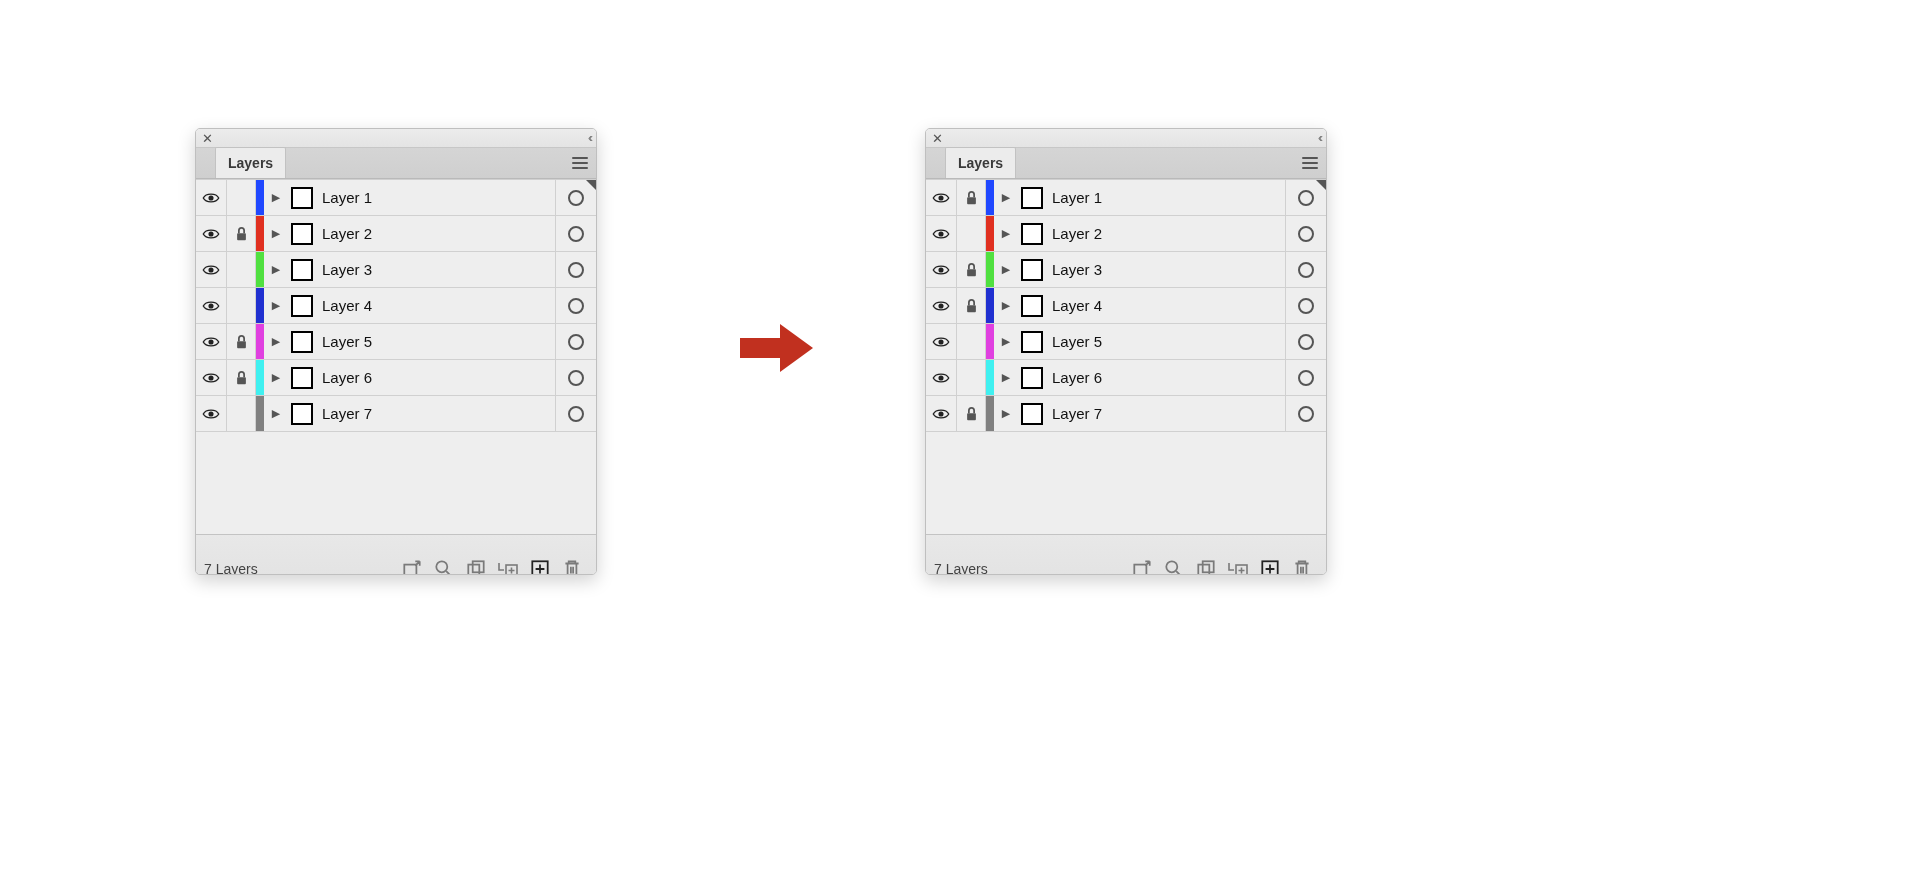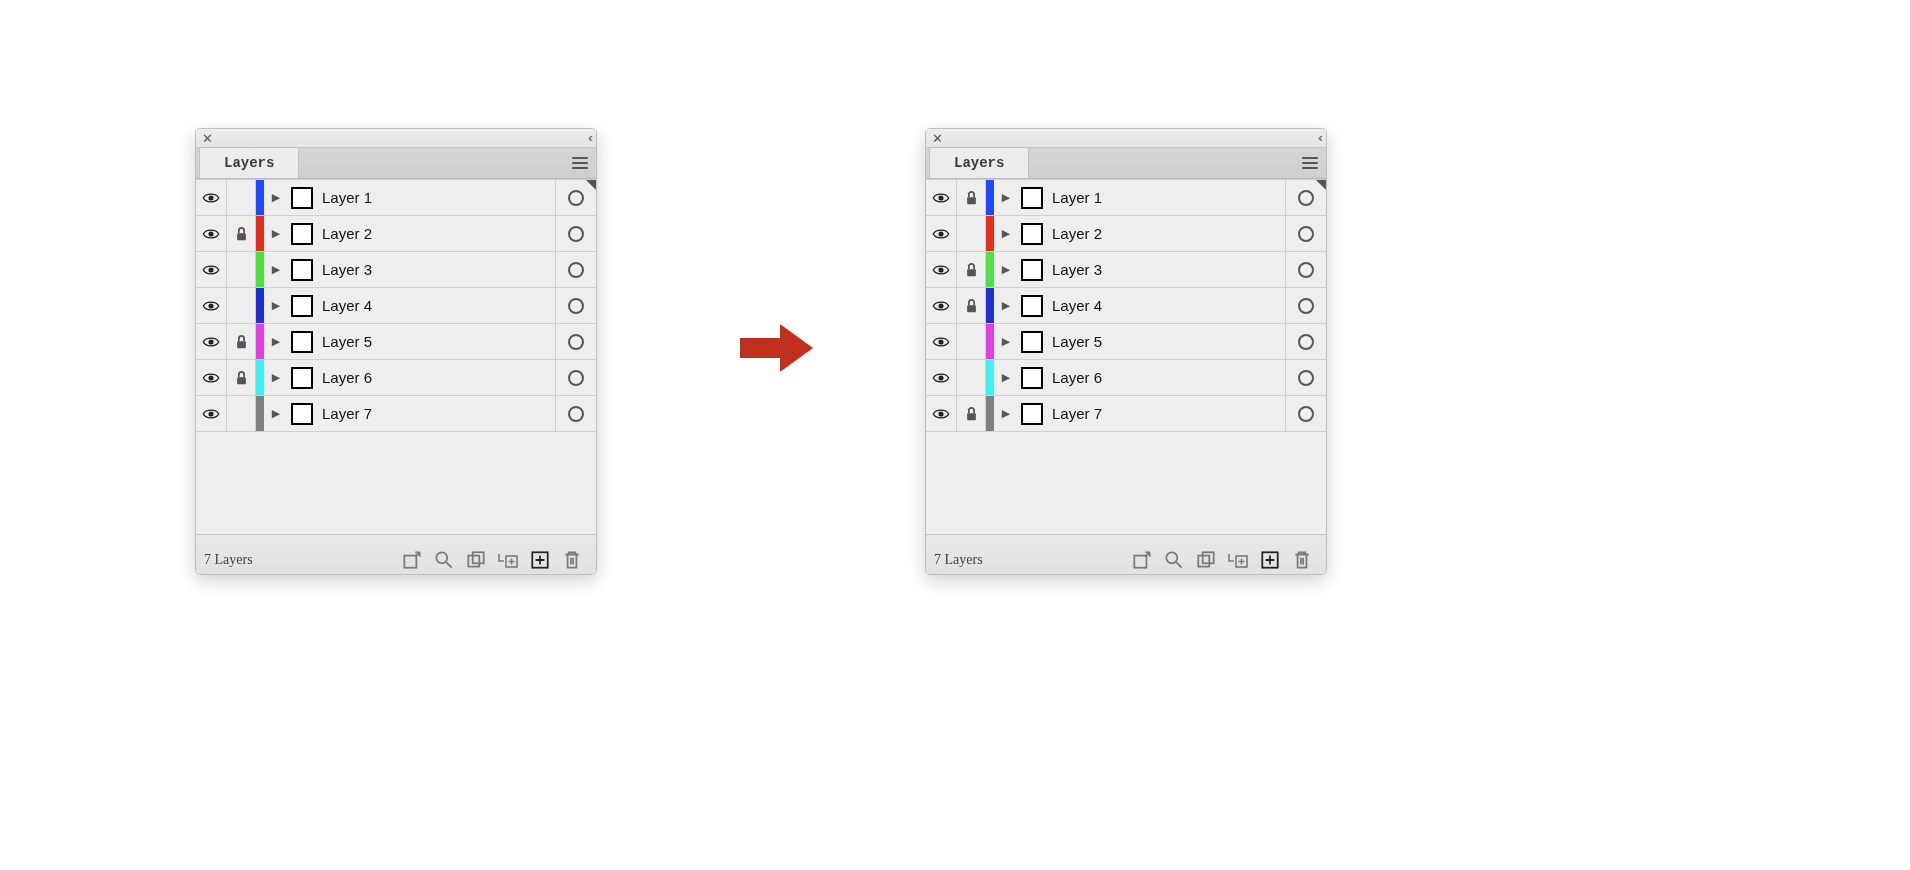--- a/index.html
+++ b/index.html
@@ -25,22 +25,22 @@
   .tabrow{
     height:30px;background:linear-gradient(#d5d5d5,#cfcfcf);
     border-bottom:1px solid #b9b9b9;
     display:flex;align-items:flex-end;
     position:relative;
   }
   .tab{
     height:30px;background:#ececec;
     border:1px solid #c2c2c2;border-bottom:none;
     border-radius:2px 2px 0 0;
-    padding:0 24px;font-size:14px;font-weight:bold;color:#3a3a3a;
-    display:flex;align-items:center;margin-left:3px;margin-top:-1px;font-family:Liberation Mono, monospace;
+    padding:0 12px;font-size:14px;font-weight:bold;color:#3a3a3a;
+    display:flex;align-items:center;margin-left:19px;margin-top:-1px;
   }
   .menu-btn{
     position:absolute;right:6px;top:6px;width:20px;height:18px;
     display:flex;flex-direction:column;justify-content:center;gap:3px;
     align-items:center;
   }
   .menu-btn span{display:block;width:16px;height:2px;background:#555;border-radius:1px;}
   
   .layers{background:#eeeeee;border-top:1px solid #d0d0d0;}
   .layer-row{
@@ -56,21 +56,21 @@
   .name-cell{flex:1;padding-left:6px;color:#111;}
   .target-cell{width:40px;display:flex;align-items:center;justify-content:center;border-left:1px solid #d0d0d0;height:100%;}
   .target-circle{width:12px;height:12px;border:2px solid #555;border-radius:50%;}
   .row-corner{position:absolute;right:0;top:0;width:0;height:0;border-top:10px solid #555;border-left:10px solid transparent;}
   
   .filler{flex:1;background:#eeeeee;}
   
   .footer{
     height:34px;border-top:1px solid #c3c3c3;
     background:linear-gradient(#e8e8e8,#e0e0e0);
-    display:flex;align-items:center;padding:8px 8px;font-size:14px;color:#444;font-family:Liberation Serif, serif;
+    display:flex;align-items:center;padding:17px 8px;font-size:14px;color:#444;
   }
   .footer .spacer{flex:1;}
   .footer .ico{width:22px;height:22px;margin:0 5px;display:flex;align-items:center;justify-content:center;}
   .footer svg{stroke:#7a7a7a;fill:none;stroke-width:1.6;}
   .footer .ico.new svg{stroke:#222;}
   .footer .ico.trash svg{stroke:#7a7a7a;}
   .grip{
     height:8px;background:#e0e0e0;border-top:1px solid #c8c8c8;border-bottom-left-radius:5px;border-bottom-right-radius:5px;
     display:flex;align-items:center;justify-content:center;
   }

